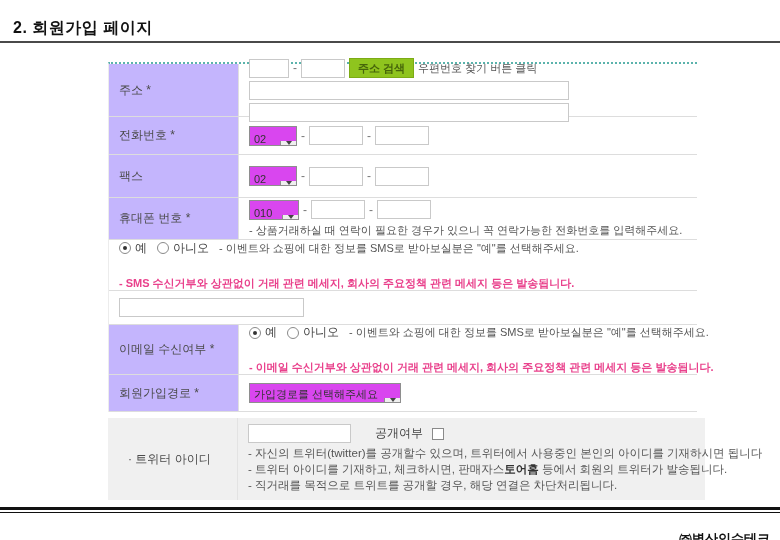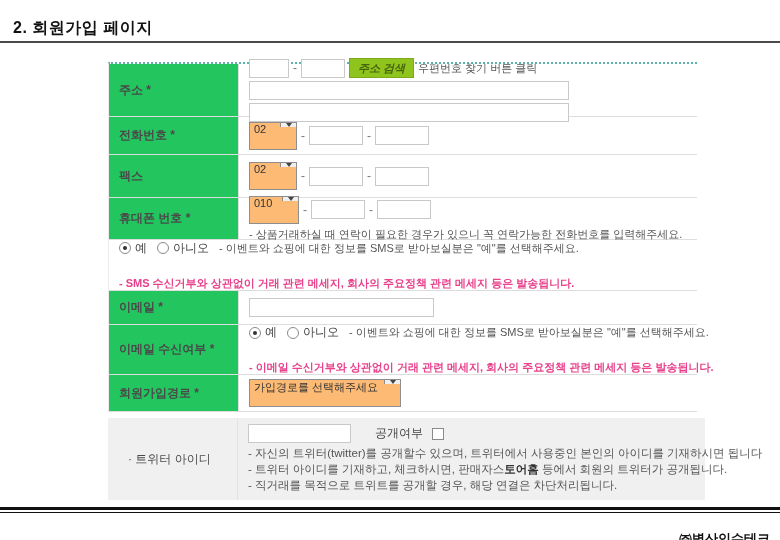--- a/index.html
+++ b/index.html
@@ -6,44 +6,44 @@
   html,body { width:780px; height:540px; background:#fff; overflow:hidden;
     font-family:"Liberation Sans","DejaVu Sans",sans-serif; font-size:12px; color:#555; }
   .frame { position:relative; width:780px; height:540px; background:#fff; }
 
   .page-title { position:absolute; left:13px; top:18px; font-size:16px; font-weight:bold; color:#111; letter-spacing:0.5px; }
   .title-rule { position:absolute; left:0; top:41px; width:780px; height:0; border-top:2px solid #4a4a4a; }
 
   .form-table { position:absolute; left:108px; top:62px; width:589px;
     border-top:2px dotted #5bb3ac; border-left:1px solid #ececec; }
   .row { display:flex; border-bottom:1px solid #ddd; }
-  .lbl { width:130px; flex:0 0 130px; background:#22c55e; border-right:1px solid #e0e0e0;
-    display:flex; align-items:center; padding-left:10px; font-weight:bold; color:#4a4a4a; font-size:12px; }
+  .lbl { width:130px; flex:0 0 130px; background:#c4b5fd; border-right:1px solid #e0e0e0;
+    display:flex; align-items:center; padding-left:10px; font-weight:normal; color:#4a4a4a; font-size:12px; }
   .cell { flex:1; padding-left:10px; display:flex; flex-direction:column; justify-content:center; }
   .r1 { height:53px; } .r2 { height:38px; } .r3 { height:43px; } .r4 { height:42px; }
   .r5 { height:51px; } .r6 { height:34px; } .r7 { height:50px; } .r8 { height:37px; }
 
   .hline { display:flex; align-items:center; gap:4px; white-space:nowrap; }
   .vstack { display:flex; flex-direction:column; gap:3px; }
 
   .ip { height:19px; border:1px solid #c9c9c9; background:#fff; font-size:11px; padding:0 3px;
     font-family:"Liberation Sans","DejaVu Sans",sans-serif; }
   .ip-zip1 { width:40px; } .ip-zip2 { width:44px; } .ip-addr { width:320px; }
   .ip-tel { width:54px; } .ip-email { width:185px; } .ip-tw { width:103px; }
   .dash { color:#777; }
 
-  .sel { display:inline-flex; align-items:flex-start; height:28px; border:1px solid #8e8e8e; background:#fdba74; }
+  .sel { display:inline-flex; align-items:flex-end; height:20px; border:1px solid #8e8e8e; background:#d946ef; }
   .sel .txt { display:flex; align-items:center; padding:0 4px; font-size:11px; color:#333; flex:1; }
   .sel .arw { width:16px; background:#efefef; border-left:1px solid #8e8e8e;
     display:flex; align-items:center; justify-content:center; }
   .tri { width:0; height:0; border-left:3px solid transparent; border-right:3px solid transparent; border-top:4px solid #444; }
   .sel-tel { width:48px; } .sel-mob { width:50px; } .sel-join { width:152px; }
 
   .btn-green { display:inline-flex; align-items:center; height:20px; padding:0 8px;
-    background:#8fc41e; border:1px solid #7cab15; color:#46650a; font-weight:bold; font-size:11px; cursor:pointer;font-style:italic; }
+    background:#8fc41e; border:1px solid #7cab15; color:#46650a; font-weight:bold; font-size:11px; cursor:pointer; }
 
   .hint { color:#555; font-size:11px; }
   .notice { color:#e9418c; font-weight:bold; font-size:11px; margin-top:19px; white-space:nowrap; }
 
   .radio { width:12px; height:12px; border:1px solid #8a8a8a; border-radius:50%; background:#fff;
     display:inline-block; position:relative; flex:0 0 12px; }
   .radio.on::after { content:''; position:absolute; left:3px; top:3px; width:4px; height:4px; border-radius:50%; background:#333; }
   .rlabel { color:#444; font-size:12px; margin-right:6px; }
   .cb { width:12px; height:12px; border:1px solid #8a8a8a; background:#fff; display:inline-block; flex:0 0 12px; }
 
@@ -150,21 +150,20 @@
           <span class="rlabel">예</span>
           <span class="radio"></span>
           <span class="rlabel">아니오</span>
           <span class="hint">- 이벤트와 쇼핑에 대한 정보를 SMS로 받아보실분은 "예"를 선택해주세요.</span>
         </div>
         <div class="notice">- SMS 수신거부와 상관없이 거래 관련 메세지, 회사의 주요정책 관련 메세지 등은 발송됩니다.</div>
       </div>
     </div>
 
     <div class="row r6">
-      <div class="lbl">이메일 *</div>
       <div class="cell">
         <input class="ip ip-email" type="text" style="">
       </div>
     </div>
 
     <div class="row r7">
       <div class="lbl">이메일 수신여부 *</div>
       <div class="cell">
         <div class="hline">
           <span class="radio on"></span>
@@ -193,21 +192,21 @@
 
   <div class="twitter">
     <div class="t-lbl">· 트위터 아이디</div>
     <div class="t-cell">
       <div class="t-line1">
         <input class="ip ip-tw" type="text" style="">
         <span class="t-vis">공개여부</span>
         <span class="cb"></span>
       </div>
       <div class="t-note">- 자신의 트위터(twitter)를 공개할수 있으며, 트위터에서 사용중인 본인의 아이디를 기재하시면 됩니다</div>
-      <div class="t-note"><span>- 트위터 아이디를 기재하고, 체크하시면, 판매자스</span><span class="t-bold">토어홈</span><span> 등에서 회원의 트위터가 공개됩니다.</span></div>
+      <div class="t-note"><span>- 트위터 아이디를 기재하고, 체크하시면, 판매자스</span><span class="t-bold">토어홈</span><span> 등에서 회원의 트위터가 발송됩니다.</span></div>
       <div class="t-note">- 직거래를 목적으로 트위트를 공개할 경우, 해당 연결은 차단처리됩니다.</div>
     </div>
   </div>
 
   <div class="footer-rule"></div>
   <div class="company">㈜벽산인슈테크</div>
 
 </div>
 
 </body></html>

